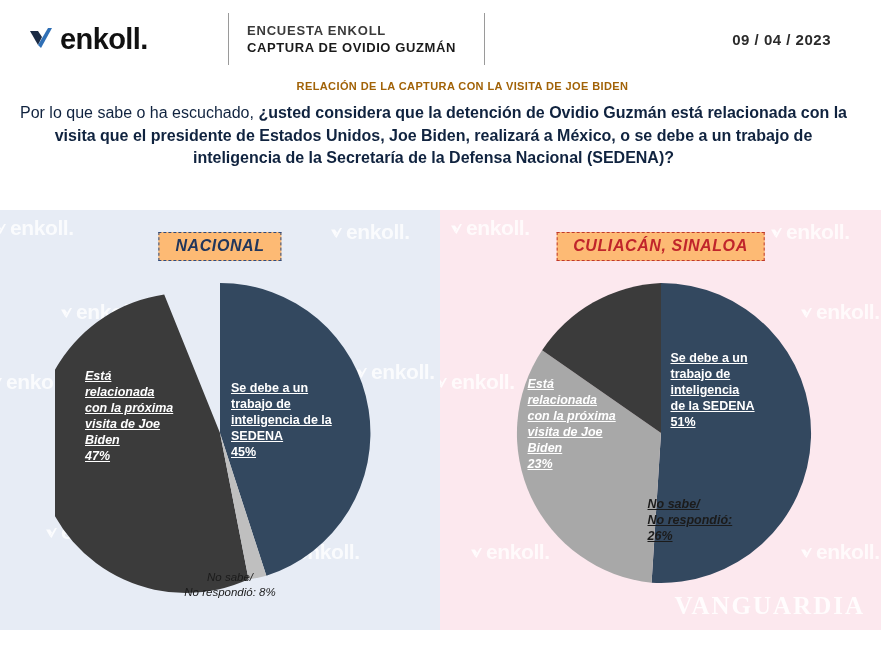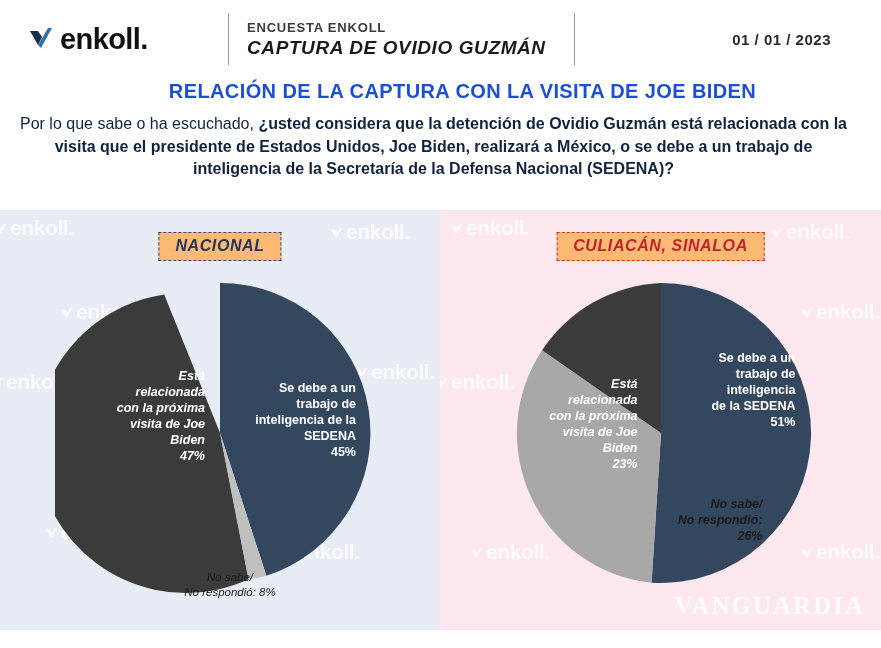--- a/index.html
+++ b/index.html
@@ -53,43 +53,42 @@
     flex: 0 0 auto;
     text-align: left;
   }
   .header-center .line1 {
     font-size: 13px;
     font-weight: bold;
     letter-spacing: 0.8px;
     color: #3a3a3a;
   }
   .header-center .line2 {
-    font-size: 19px;
+    font-size: 13px;
     font-weight: bold;
     letter-spacing: 0.6px;
     color: #1a1a1a;
     margin-top: 2px;
-    font-style: italic;
   }
   .header-spacer { flex: 1 1 auto; }
   .header-date {
     font-size: 15px;
     font-weight: bold;
     color: #2b2b2b;
     letter-spacing: 0.5px;
     padding-right: 36px;
     white-space: nowrap;
   }
 
   
   .subtitle {
     text-align: center;
-    font-size: 20px;
-    font-weight: bold;
-    color: #1d4ed8;
+    font-size: 11px;
+    font-weight: bold;
+    color: #a16207;
     letter-spacing: 0.4px;
     margin-top: 2px;
     padding-left: 44px;
   }
   .question {
     text-align: center;
     font-size: 16px;
     line-height: 1.42;
     color: #10233f;
     padding: 10px 32px 0 18px;
@@ -167,26 +166,27 @@
   .pie-wrap {
     position: absolute;
     left: 50%;
     transform: translateX(-50%);
   }
   .pie-wrap-left { top: 58px; }
   .pie-wrap-right { top: 58px; }
 
   .slice-label {
     position: absolute;
-    text-align: right;
+    text-align: left;
     font-size: 12.5px;
     font-weight: bold;
     line-height: 1.28;
     white-space: pre-line;
     pointer-events: none;
+    text-decoration: underline;
   }
   .lbl-light { color: #ffffff; font-style: italic; }
   .lbl-white-up { color: #ffffff; font-style: normal; }
   .lbl-dark { color: #1b1b1b; font-style: italic; }
 
   .callout {
     position: absolute;
     font-size: 11.5px;
     font-style: italic;
     color: #1b1b1b;
@@ -234,21 +234,21 @@
 
   <div class="header-center">
     <div class="line1">ENCUESTA ENKOLL</div>
     <div class="line2">CAPTURA DE OVIDIO GUZMÁN</div>
   </div>
 
   <div class="v-divider" style="margin-left:28px;"></div>
 
   <div class="header-spacer"></div>
 
-  <div class="header-date">01 / 01 / 2023</div>
+  <div class="header-date">09 / 04 / 2023</div>
 </div>
 
 <div class="subtitle">RELACIÓN DE LA CAPTURA CON LA VISITA DE JOE BIDEN</div>
 
 <div class="question">
   <span class="light">Por lo que sabe o ha escuchado,</span>
   <span>¿usted considera que la detención de Ovidio Guzmán está relacionada con la visita que el presidente de Estados Unidos, Joe Biden, realizará a México, o se debe a un trabajo de inteligencia de la Secretaría de la Defensa Nacional (SEDENA)?</span>
 </div>
 
 <div class="panels">

